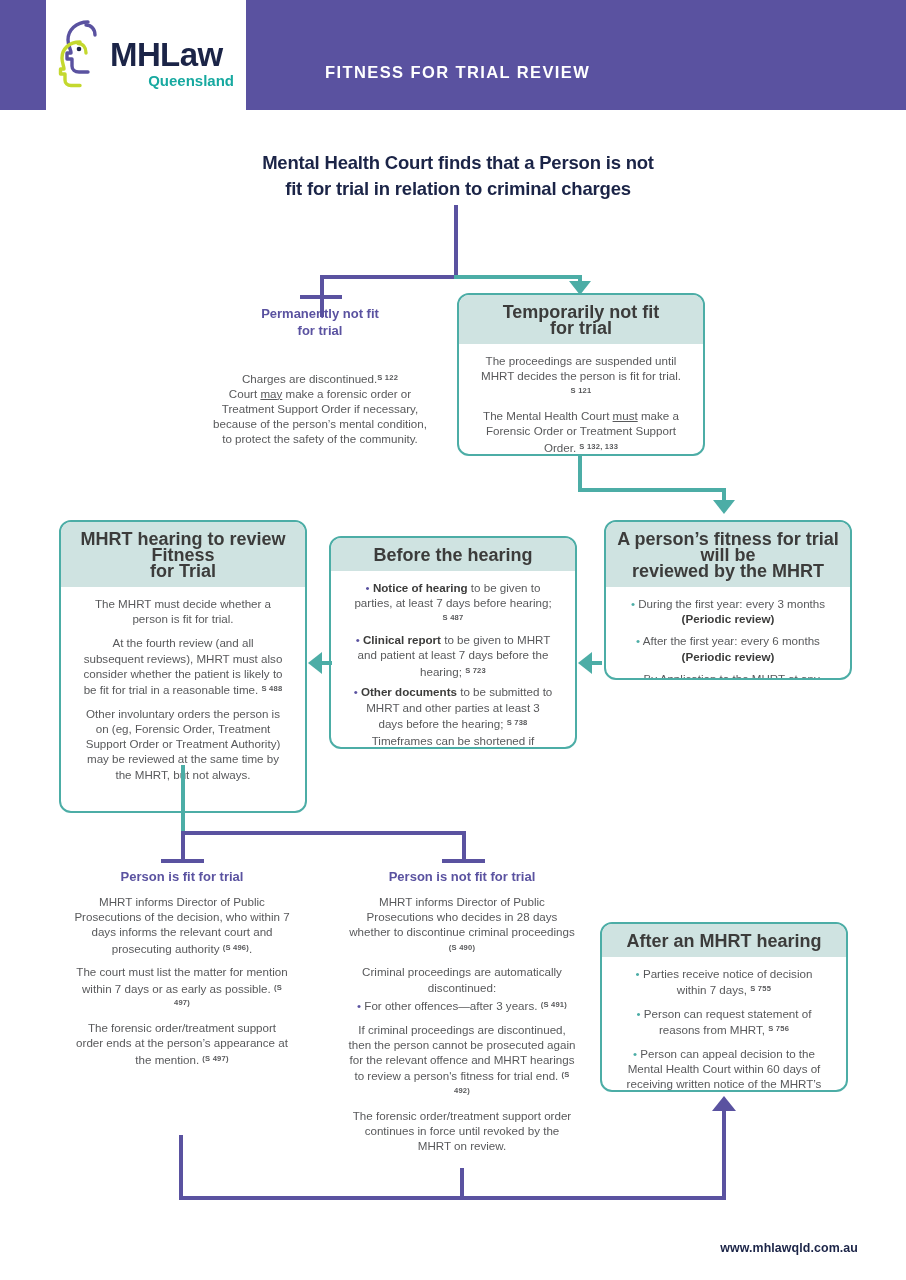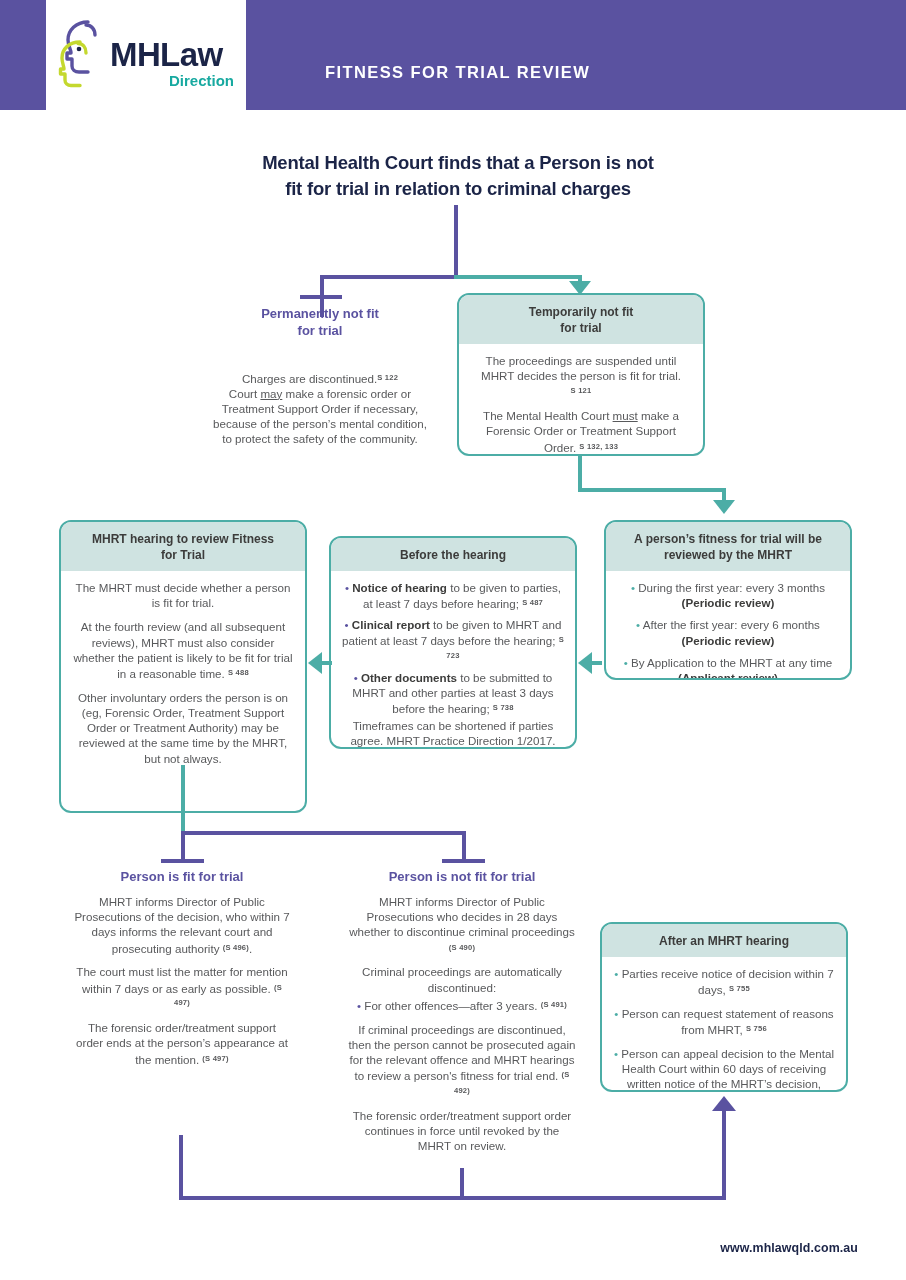--- a/index.html
+++ b/index.html
@@ -45,24 +45,24 @@
   .arrow-up-purple{
     width:0;height:0;border-left:12px solid transparent;border-right:12px solid transparent;
     border-bottom:15px solid #5a52a0;
   }
   
   .tealbox{
     position:absolute;box-sizing:border-box;
     border:2.5px solid #4cada6;border-radius:12px;background:#ffffff;overflow:hidden;
   }
   .tealbox .bhead{
-    background:#cfe3e1;color:#3c3c3b;font-weight:bold;font-size:12px;
+    background:#cfe3e1;color:#3c3c3b;font-weight:bold;font-size:18px;
     text-align:center;padding:9px 10px 8px;line-height:16px;
   }
-  .tealbox .bbody{padding:9px 11px 10px;font-size:11.6px;line-height:15.2px;text-align:center;}
+  .tealbox .bbody{padding:9px 22px 10px;font-size:11.6px;line-height:15.2px;text-align:center;}
   .tealbox .bbody p{margin:0 0 9px;}
   .tealbox .bbody p:last-child{margin-bottom:0;}
   
   .plainbox{position:absolute;text-align:center;}
   .plainbox .phead{
     font-size:13px;font-weight:bold;color:#5a52a0;line-height:17px;margin-bottom:9px;
   }
   .plainbox .pbody{font-size:11.6px;line-height:15.2px;}
   .plainbox .pbody p{margin:0 0 9px;}
   .plainbox .pbody p:last-child{margin-bottom:0;}
@@ -84,21 +84,21 @@
 <div class="logo-wrap">
   <svg class="logo-svg" width="66" height="72" viewBox="0 0 66 72">
     <path d="M30 6 C18 6 10 14 10 24 C10 30 13 33 13 37 L9 37 L9 43 L14 43 L14 50 C14 54 17 56 21 56 L30 56" fill="none" stroke="#5a52a0" stroke-width="3.4" stroke-linecap="round" stroke-linejoin="round"></path>
     <path d="M37 19 C37 13 33 9 28 9" fill="none" stroke="#5a52a0" stroke-width="3.4" stroke-linecap="round"></path>
     <path d="M22 26 C11 26 4 33 4 42 C4 47 6 50 6 53 L2.5 53 L2.5 58 L7 58 L7 64 C7 67.5 9.5 69.5 13 69.5 L22 69.5" fill="none" stroke="#c4d82e" stroke-width="3.4" stroke-linecap="round" stroke-linejoin="round"></path>
     <path d="M28 37 C28 31 24.5 27.5 20 27.5" fill="none" stroke="#c4d82e" stroke-width="3.4" stroke-linecap="round"></path>
     <circle cx="21" cy="33" r="2.3" fill="#1b2447"></circle>
   </svg>
   <div class="logo-text">
     <div class="logo-mhlaw">MHLaw</div>
-    <div class="logo-qld">Direction</div>
+    <div class="logo-qld">Queensland</div>
   </div>
 </div>
 <div class="header-title">FITNESS FOR TRIAL REVIEW</div>
 
 <div class="main-title">
   Mental Health Court finds that a Person is not<br>fit for trial in relation to criminal charges
 </div>
 
 <div class="conn v-purple" style="left:454px;top:205px;height:72px;"></div>
 <div class="conn h-purple" style="left:320px;top:275px;width:138px;"></div>

